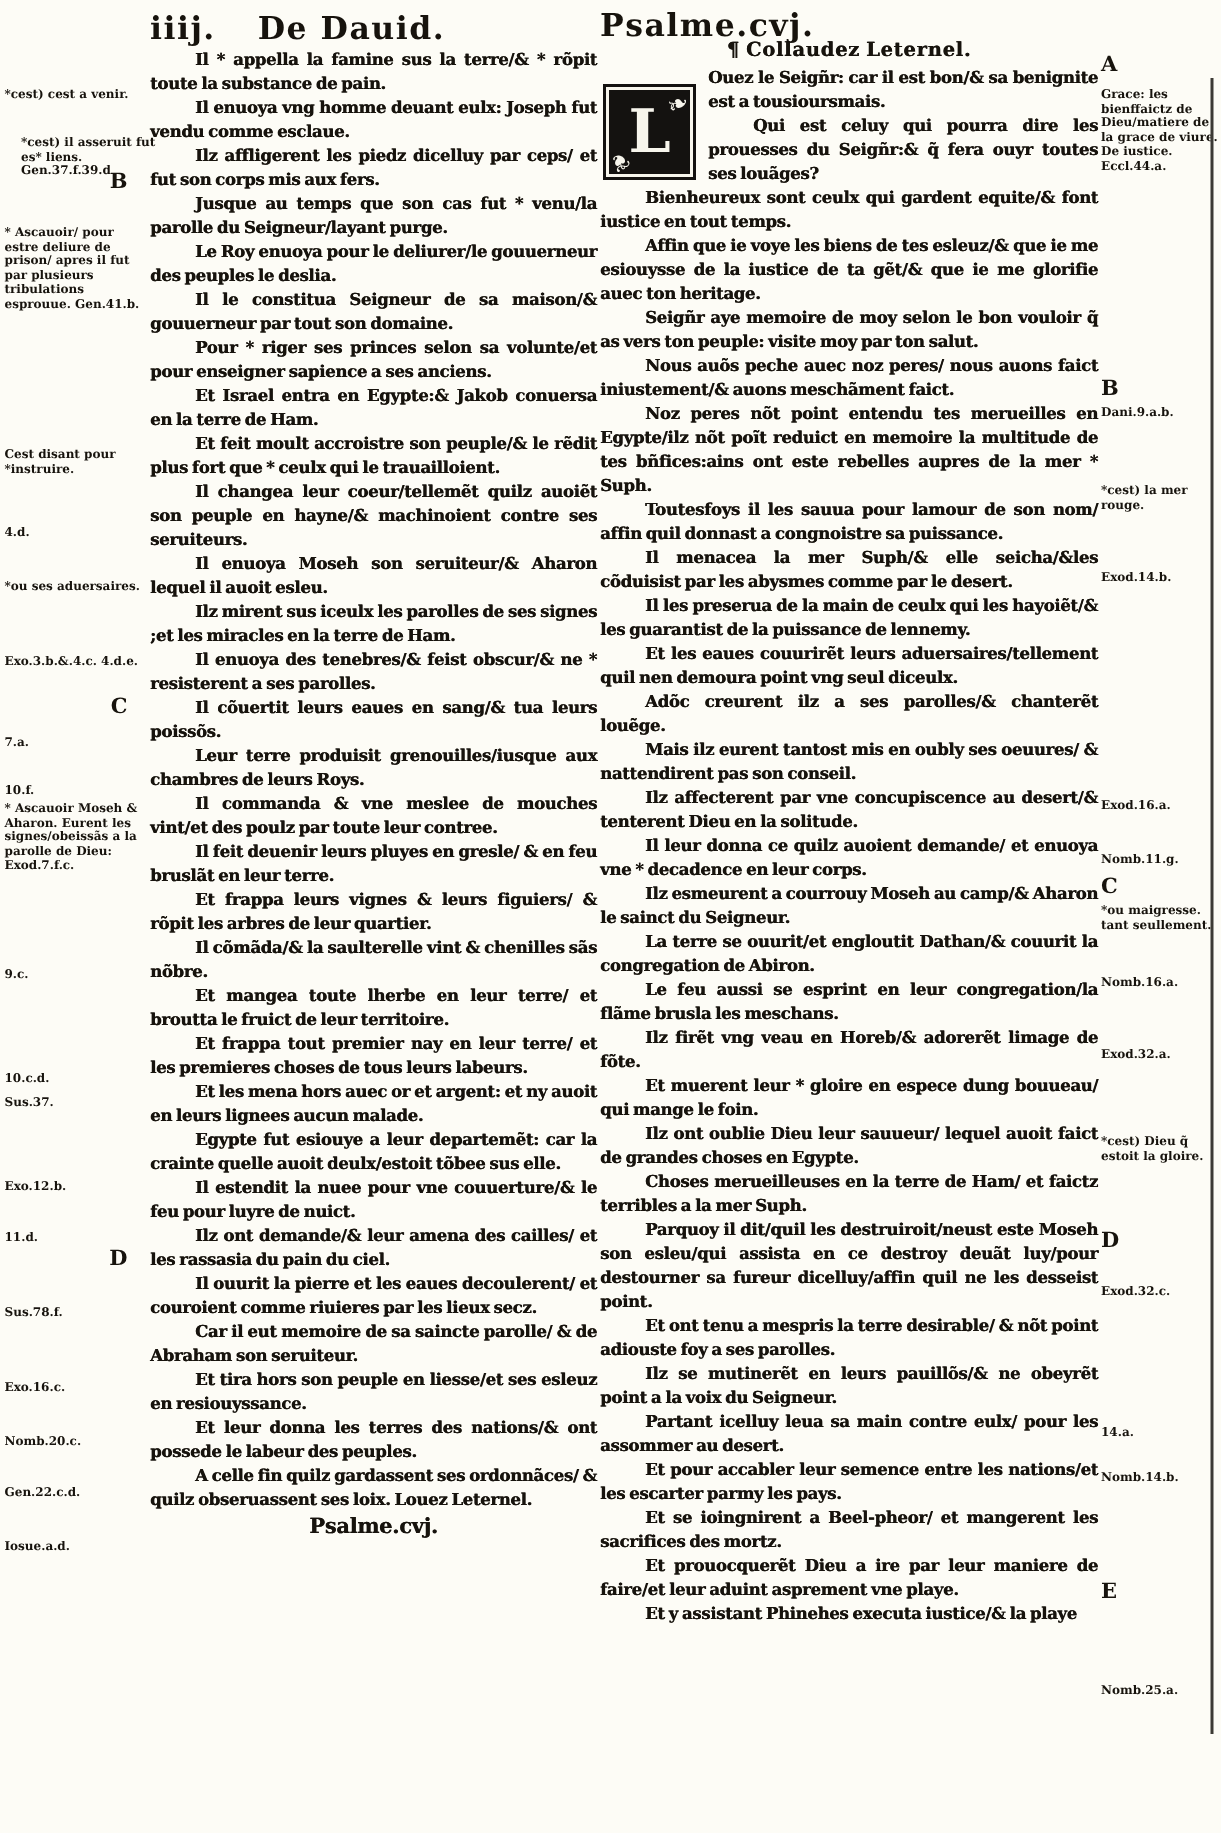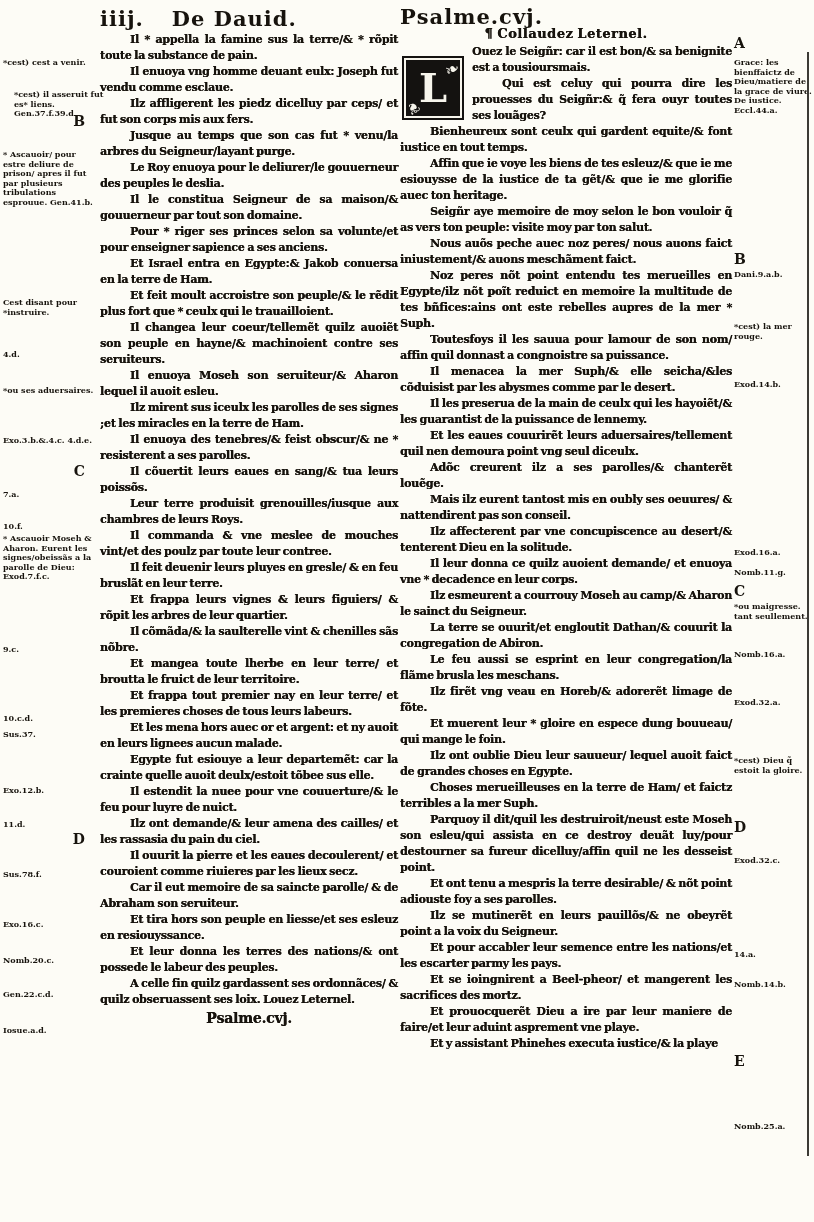--- a/index.html
+++ b/index.html
@@ -79,21 +79,21 @@
       <div class="note" style="top: 956px;">Nomb.20.c.</div>
       <div class="note" style="top: 990px;">Gen.22.c.d.</div>
       <div class="note" style="top: 1026px;">Iosue.a.d.</div>
     </div>
 
   <div class="col leftcol">
 
       <p class="verse">Il * appella la famine sus la terre/&amp; * rõpit toute la substance de pain.</p>
       <p class="verse">Il enuoya vng homme deuant eulx: Joseph fut vendu comme esclaue.</p>
       <p class="verse">Ilz affligerent les piedz dicelluy par ceps/ et fut son corps mis aux fers.</p>
-      <p class="verse">Jusque au temps que son cas fut * venu/la arbres du Seigneur/layant purge.</p>
+      <p class="verse">Jusque au temps que son cas fut * venu/la parolle du Seigneur/layant purge.</p>
       <p class="verse">Le Roy enuoya pour le deliurer/le gouuerneur des peuples le deslia.</p>
       <p class="verse">Il le constitua Seigneur de sa maison/&amp; gouuerneur par tout son domaine.</p>
       <p class="verse">Pour * riger ses princes selon sa volunte/et pour enseigner sapience a ses anciens.</p>
       <p class="verse">Et Israel entra en Egypte:&amp; Jakob conuersa en la terre de Ham.</p>
       <p class="verse">Et feit moult accroistre son peuple/&amp; le rẽdit plus fort que * ceulx qui le trauailloient.</p>
       <p class="verse">Il changea leur coeur/tellemẽt quilz auoiẽt son peuple en hayne/&amp; machinoient contre ses seruiteurs.</p>
       <p class="verse">Il enuoya Moseh son seruiteur/&amp; Aharon lequel il auoit esleu.</p>
       <p class="verse">Ilz mirent sus iceulx les parolles de ses signes ;et les miracles en la terre de Ham.</p>
       <p class="verse">Il enuoya des tenebres/&amp; feist obscur/&amp; ne * resisterent a ses parolles.</p>
       <p class="verse">Il cõuertit leurs eaues en sang/&amp; tua leurs poissõs.</p>
@@ -144,36 +144,37 @@
         <p class="verse">Ilz esmeurent a courrouy Moseh au camp/&amp; Aharon le sainct du Seigneur.</p>
         <p class="verse">La terre se ouurit/et engloutit Dathan/&amp; couurit la congregation de Abiron.</p>
         <p class="verse">Le feu aussi se esprint en leur congregation/la flãme brusla les meschans.</p>
         <p class="verse">Ilz firẽt vng veau en Horeb/&amp; adorerẽt limage de fõte.</p>
         <p class="verse">Et muerent leur * gloire en espece dung bouueau/ qui mange le foin.</p>
         <p class="verse">Ilz ont oublie Dieu leur sauueur/ lequel auoit faict de grandes choses en Egypte.</p>
         <p class="verse">Choses merueilleuses en la terre de Ham/ et faictz terribles a la mer Suph.</p>
         <p class="verse">Parquoy il dit/quil les destruiroit/neust este Moseh son esleu/qui assista en ce destroy deuãt luy/pour destourner sa fureur dicelluy/affin quil ne les desseist point.</p>
         <p class="verse">Et ont tenu a mespris la terre desirable/ &amp; nõt point adiouste foy a ses parolles.</p>
         <p class="verse">Ilz se mutinerẽt en leurs pauillõs/&amp; ne obeyrẽt point a la voix du Seigneur.</p>
+        <p class="verse">Partant icelluy leua sa main contre eulx/ pour les assommer au desert.</p>
         <p class="verse">Et pour accabler leur semence entre les nations/et les escarter parmy les pays.</p>
         <p class="verse">Et se ioingnirent a Beel-pheor/ et mangerent les sacrifices des mortz.</p>
         <p class="verse">Et prouocquerẽt Dieu a ire par leur maniere de faire/et leur aduint asprement vne playe.</p>
         <p class="verse">Et y assistant Phinehes executa iustice/&amp; la playe</p>
       </div>
   </div>
 
   <div class="marg rmarg">
 
   <div class="note letter" style="top: 36px;">A</div>
       <div class="note" style="top: 58px;">Grace: les bienffaictz de Dieu/matiere de la grace de viure. De iustice. Eccl.44.a.</div>
       <div class="note letter" style="top: 252px;">B</div>
       <div class="note" style="top: 270px;">Dani.9.a.b.</div>
       <div class="note" style="top: 322px;">*cest) la mer rouge.</div>
       <div class="note" style="top: 380px;">Exod.14.b.</div>
-      <div class="note" style="top: 548px;">Exod.16.a.</div>
+      <div class="note" style="top: 532px;">Exod.16.a.</div>
       <div class="note" style="top: 568px;">Nomb.11.g.</div>
       <div class="note letter" style="top: 584px;">C</div>
       <div class="note" style="top: 602px;">*ou maigresse. tant seullement.</div>
       <div class="note" style="top: 650px;">Nomb.16.a.</div>
       <div class="note" style="top: 698px;">Exod.32.a.</div>
       <div class="note" style="top: 756px;">*cest) Dieu q̃ estoit la gloire.</div>
       <div class="note letter" style="top: 820px;">D</div>
       <div class="note" style="top: 856px;">Exod.32.c.</div>
       <div class="note" style="top: 950px;">14.a.</div>
       <div class="note" style="top: 980px;">Nomb.14.b.</div>

